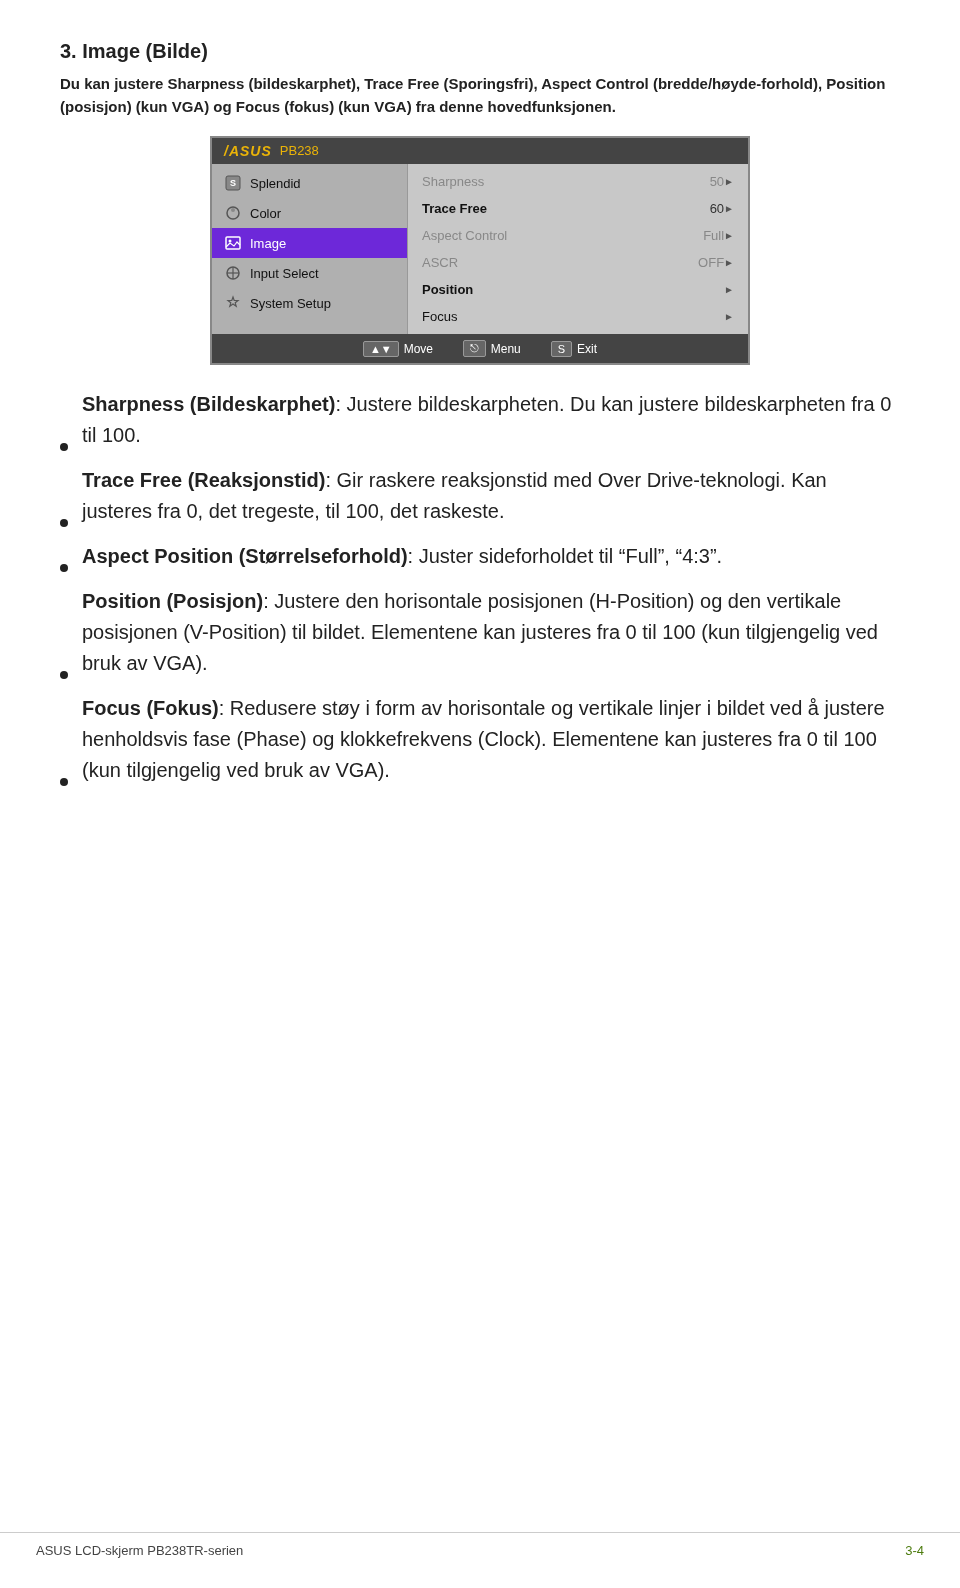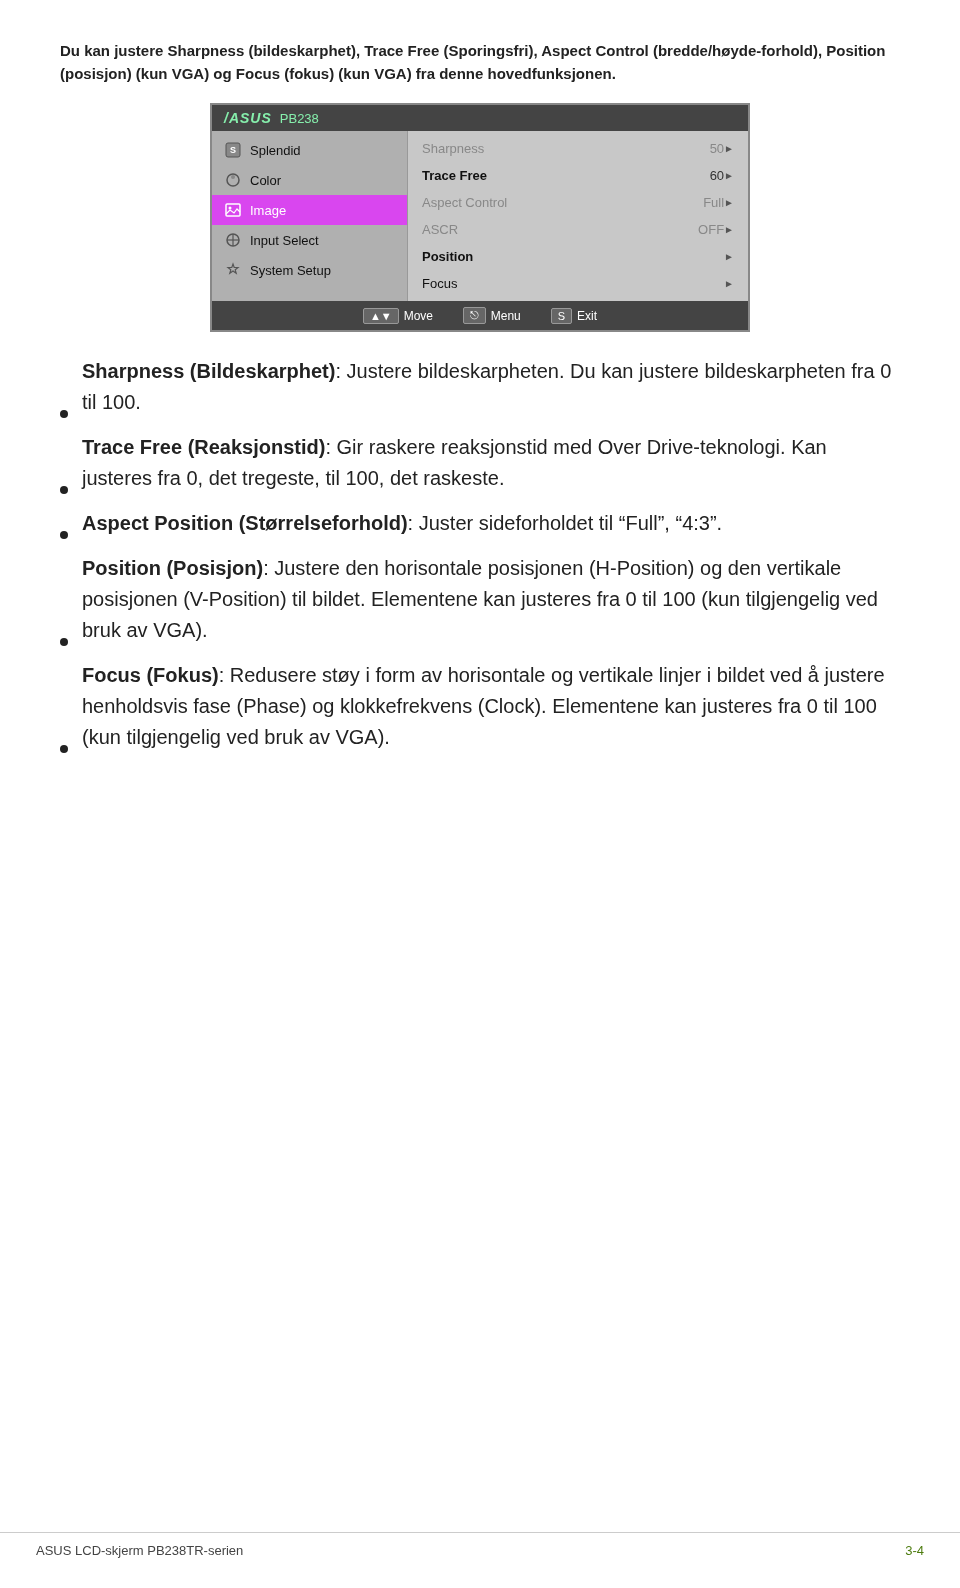--- a/index.html
+++ b/index.html
@@ -36,25 +36,24 @@
     .osd-box {
       border: 2px solid #888;
       background: #b0b0b0;
       width: 540px;
       margin: 0 auto 24px auto;
       font-family: Arial, Helvetica, sans-serif;
     }
 
     .osd-titlebar {
       background: #444;
-      color: #86efac;
+      color: #eab308;
       padding: 5px 12px;
       font-size: 13px;
       display: flex;
-      align-items: center;
       gap: 8px;
     }
 
     .osd-body {
       display: flex;
       background: #b0b0b0;
     }
 
     .osd-left {
       width: 195px;
@@ -66,21 +65,21 @@
       display: flex;
       align-items: center;
       padding: 6px 12px;
       font-size: 13px;
       color: #111;
       gap: 8px;
       cursor: default;
     }
 
     .osd-menu-item.active {
-      background: #d946ef;
+      background: #6d28d9;
       color: #fff;
     }
 
     .osd-menu-icon {
       width: 18px;
       height: 18px;
       display: flex;
       align-items: center;
       justify-content: center;
       font-size: 12px;
@@ -217,20 +216,24 @@
       font-weight: bold;
       font-size: 14px;
       letter-spacing: 1px;
     }
   </style>
 </head>
 <body>
 
 <div class="page-container">
 
+  <div class="section-heading">
+    <span>3.</span>
+    <span>Image (Bilde)</span>
+  </div>
 
   <p class="intro-text">Du kan justere Sharpness (bildeskarphet), Trace Free (Sporingsfri), Aspect Control (bredde/høyde-forhold), Position (posisjon) (kun VGA) og Focus (fokus) (kun VGA) fra denne hovedfunksjonen.</p>
 
   <div class="osd-box">
 
     <div class="osd-titlebar">
       <span class="asus-logo">/ASUS</span>
       <span>PB238</span>
     </div>
 

